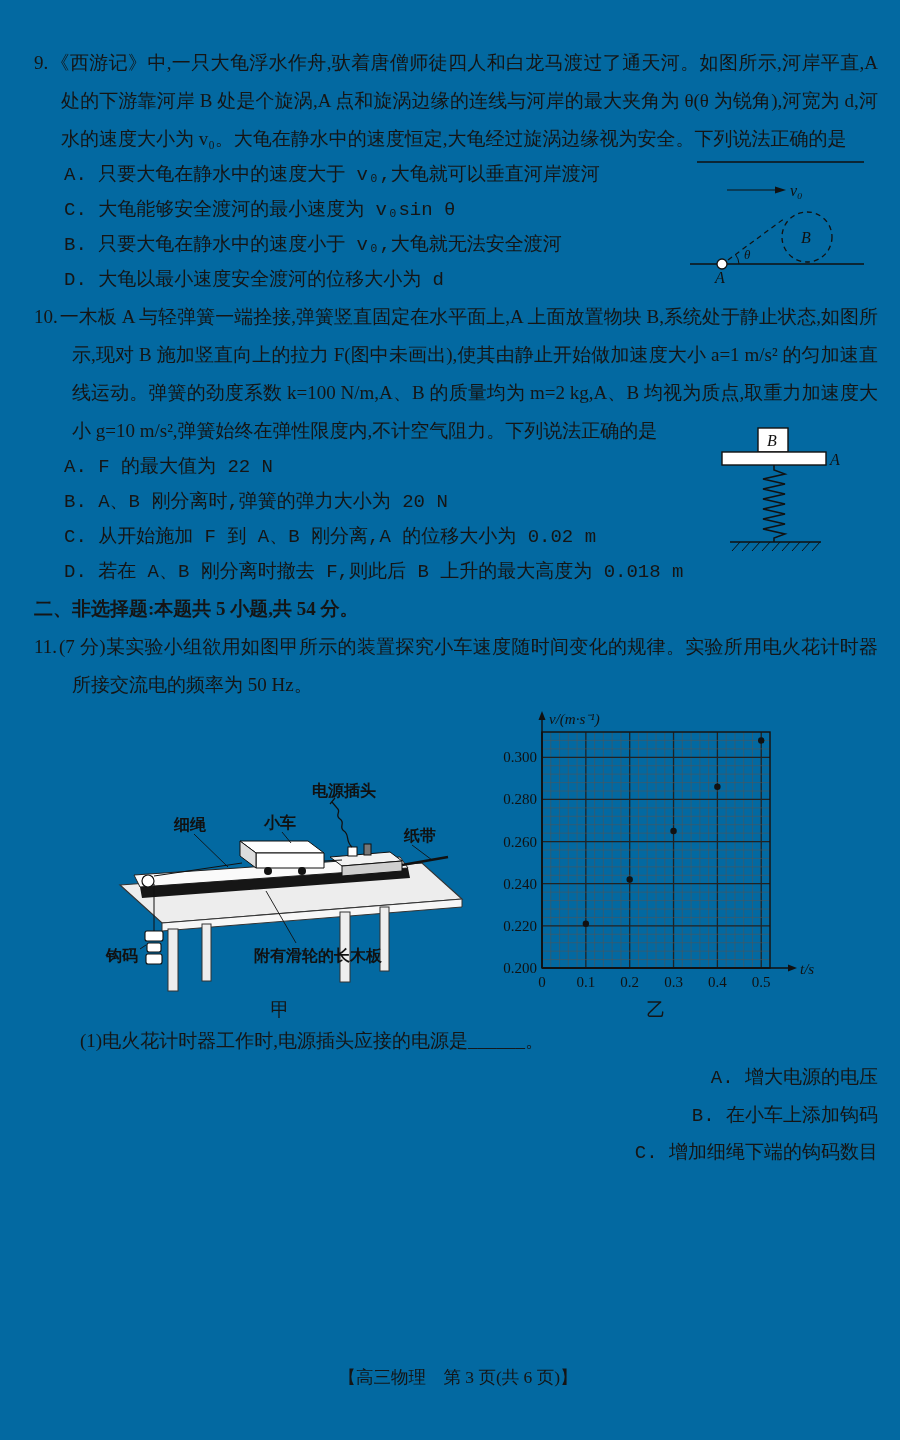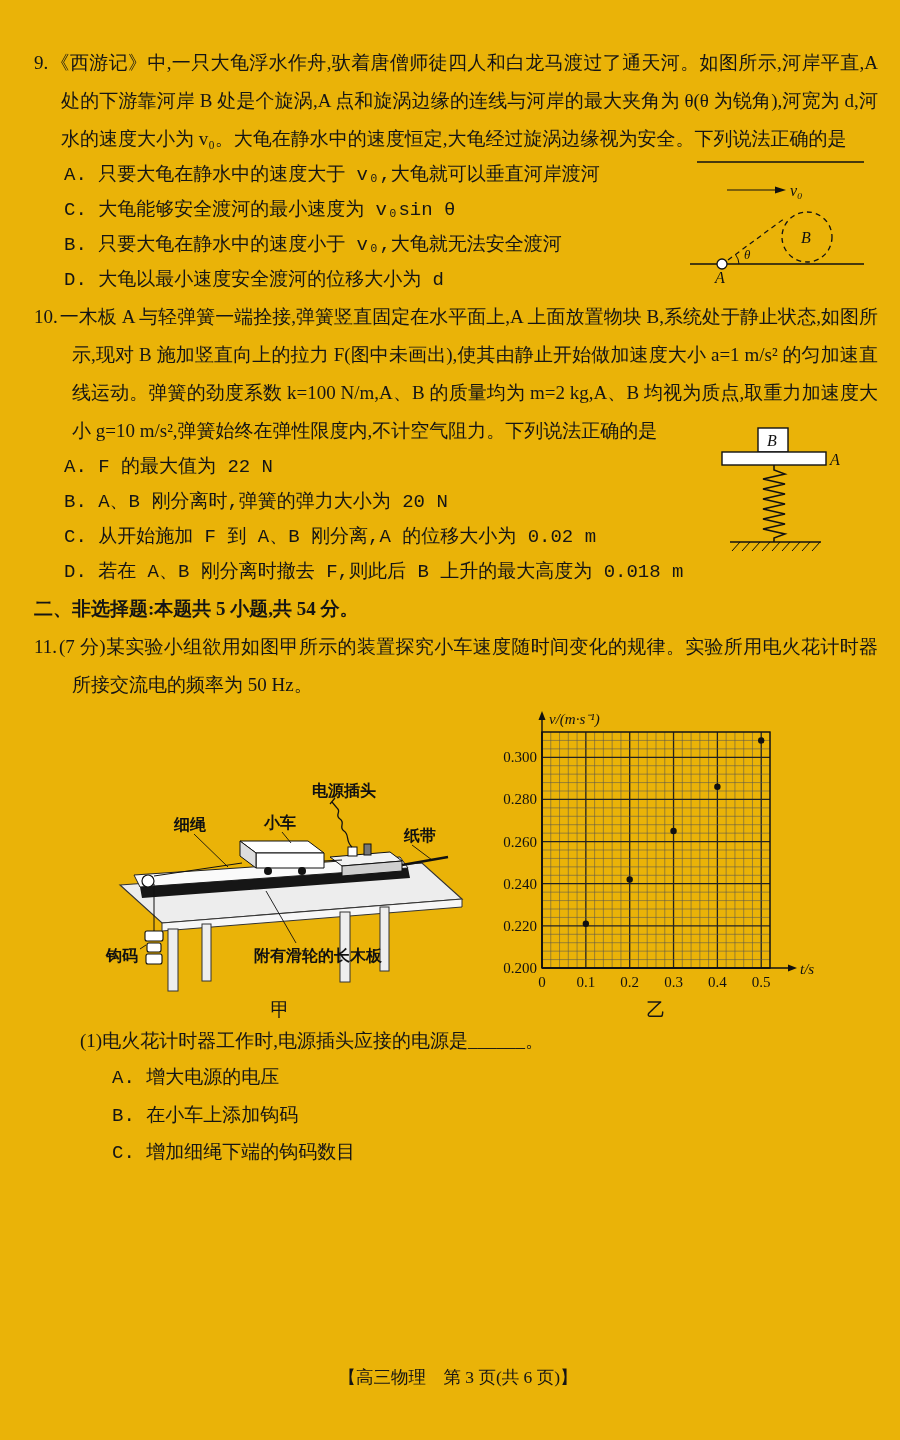--- a/index.html
+++ b/index.html
@@ -1,36 +1,36 @@
 <!DOCTYPE html>
 <html><head>
 <meta charset="utf-8">
 <style>
   html,body{margin:0;padding:0;background:#888;}
   .page{
-    width:900px;height:1440px;background:#eab308;color:#151515;
+    width:900px;height:1440px;background:#0369a1;color:#151515;
     font-family:"Liberation Serif","DejaVu Serif",serif;
     position:relative;box-sizing:border-box;
     padding:44px 22px 0 34px;font-size:19px;line-height:38px;
   }
   .stem{padding-left:27px;text-indent:-27px;text-align:justify;}
   .stem .qnum{padding-right:2px;}
   .q10 .stem,.q11 .stem{padding-left:38px;text-indent:-38px;}
   .opts{margin-left:30px;position:relative;}
   .q10 .opts{margin-left:30px;}
   .opt{line-height:35px;font-family:Liberation Mono, monospace;}
   .sec-head{font-weight:bold;}
   .figrow{display:flex;align-items:flex-end;margin-left:56px;margin-top:4px;gap:16px;}
   .figcol{display:flex;flex-direction:column;align-items:center;}
   .figcap{font-size:19px;line-height:24px;margin-top:2px;}
   .sub{margin-left:46px;}
   .sub .sub-stem{padding-left:33px;text-indent:-33px;}
   .inline-opts{display:flex;gap:36px;margin-left:28px;line-height:36px;}
   .sub-opts{margin-left:32px;}
-  .sub-opts .opt{line-height:37.5px;}
+  .sub-opts .opt{line-height:37.5px;text-align:right;}
   .footer{position:absolute;left:16px;right:0;bottom:44px;text-align:center;font-size:17.5px;}
   svg{display:block;}
   .ln{stroke:#111;stroke-width:1.5;}
   .thin{stroke-width:1.2;}
   .ftext{font-size:16px;font-style:italic;fill:#111;font-family:"Liberation Serif",serif;}
   .ftext.sm{font-size:13px;}
   .lab{font-size:16px;font-weight:bold;font-style:normal;fill:#111;font-family:"Liberation Sans",sans-serif;}
   .box{fill:#fff;stroke:#111;stroke-width:1.4;}
   .riverfig{position:absolute;top:-6px;right:6px;}
   .springfig{position:absolute;top:122px;right:28px;}

